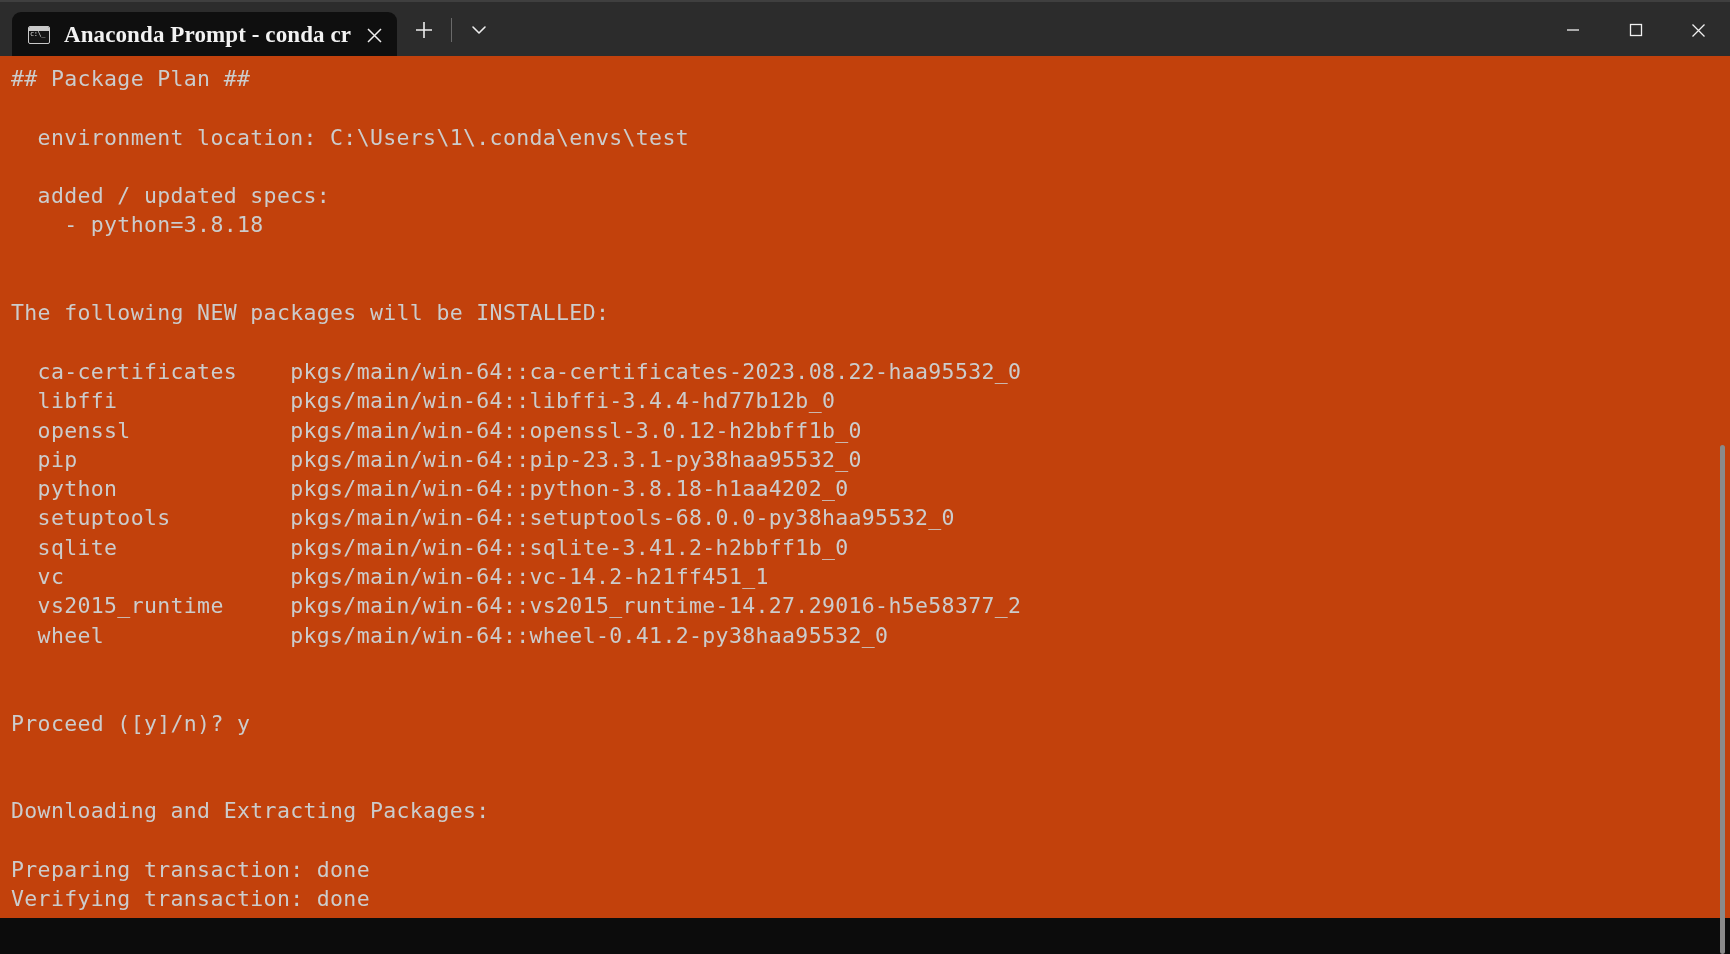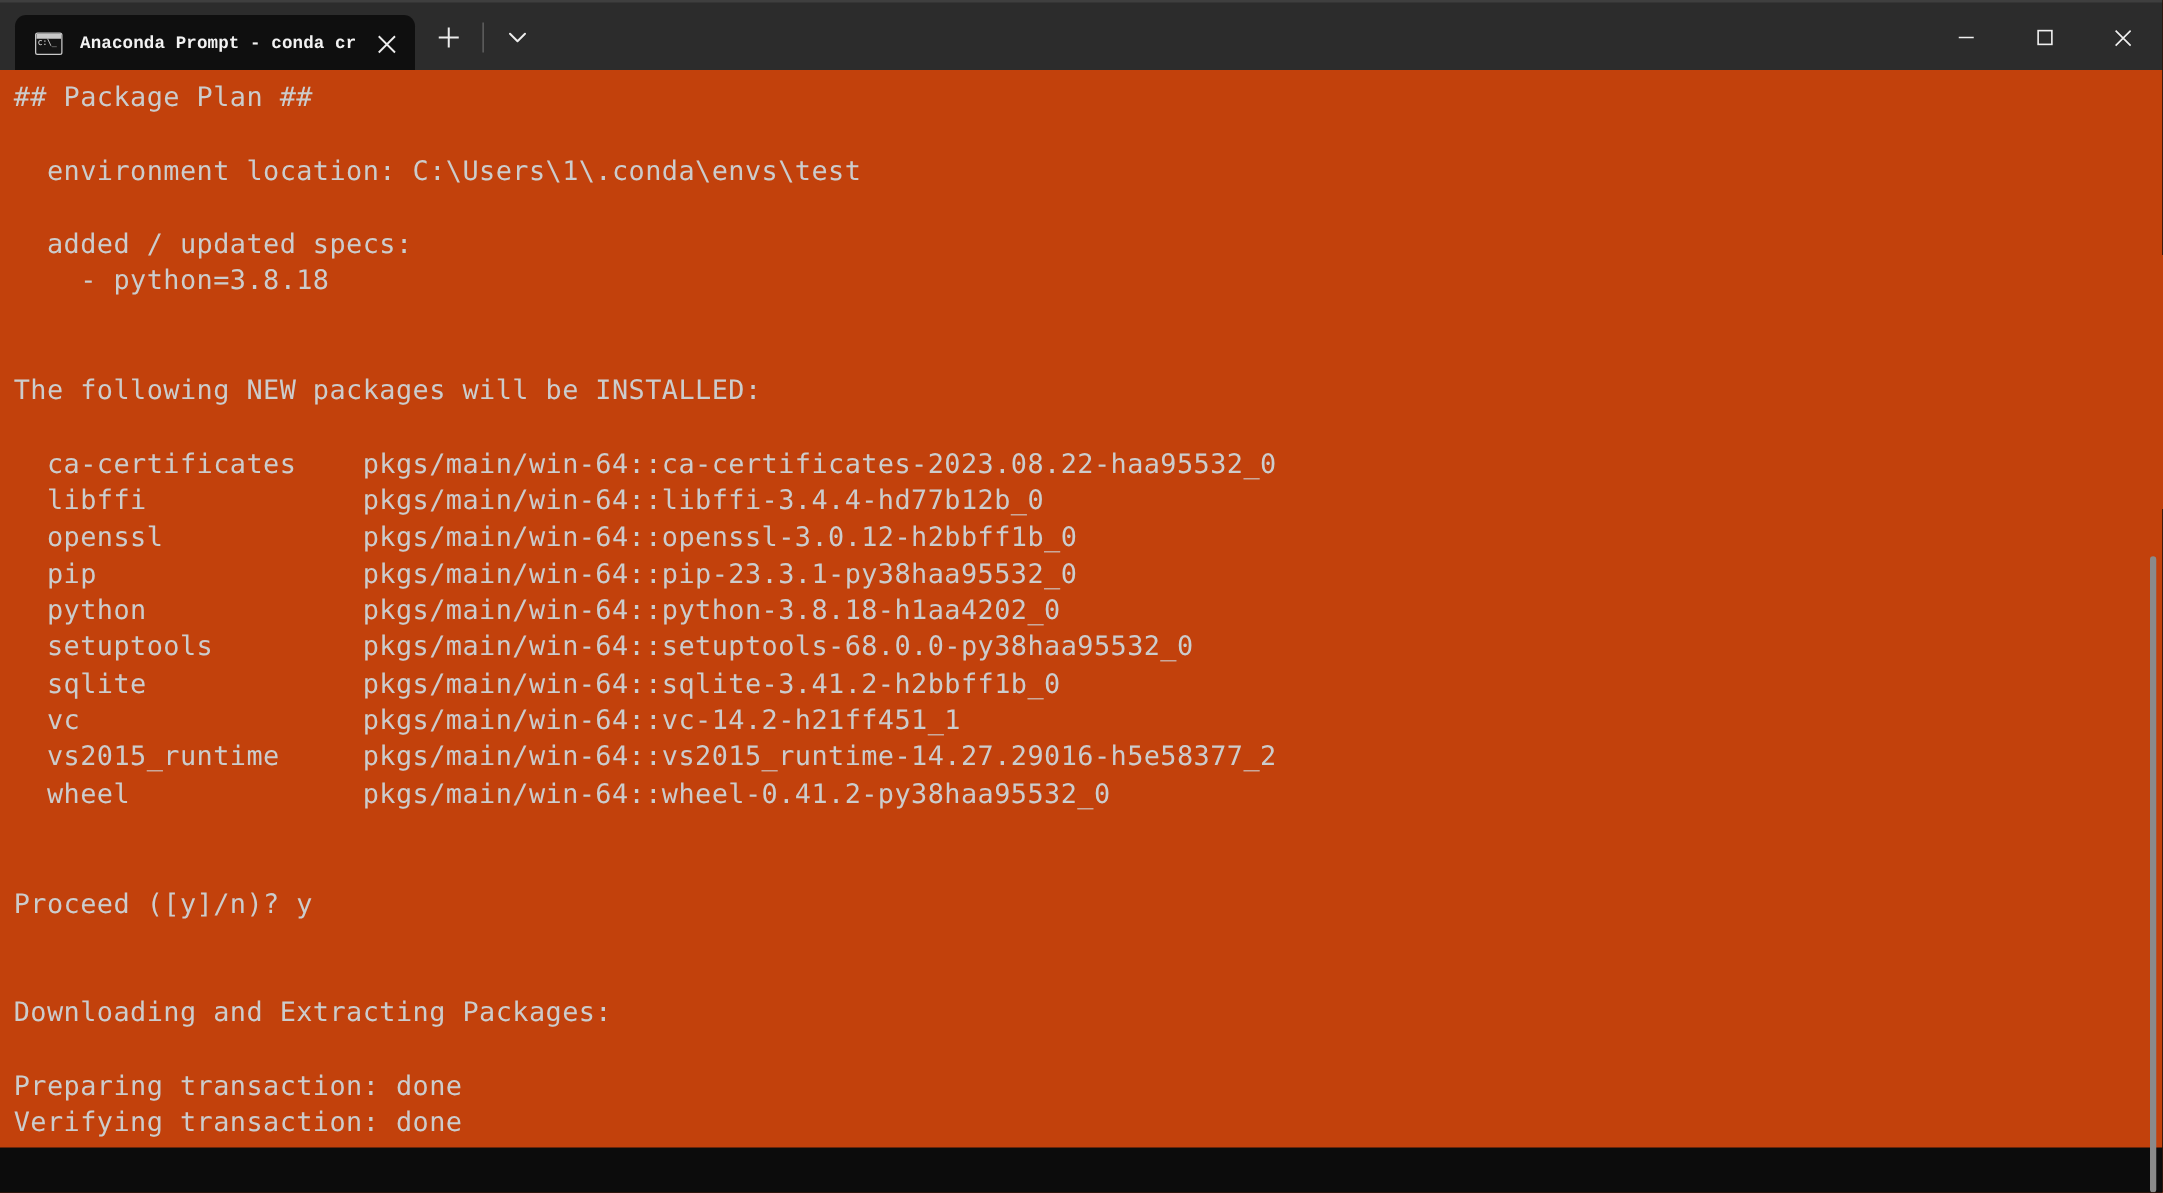--- a/index.html
+++ b/index.html
@@ -75,22 +75,22 @@
     position: absolute;
     left: 1px; top: 3px;
     font-family: "DejaVu Sans Mono", monospace;
     font-size: 7px;
     line-height: 9px;
     color: #d8d8d8;
     letter-spacing: -0.5px;
   }
 
   .tab-title {
-    font-family: Liberation Mono, monospace;
-    font-size: 14px;
+    font-family: Liberation Serif, serif;
+    font-size: 23px;
     font-weight: 600;
     color: #f2f2f2;
     white-space: nowrap;
     overflow: hidden;
     flex: 1 1 auto;
     letter-spacing: 0.1px;
   }
 
   .tab-close {
     flex: 0 0 auto;

